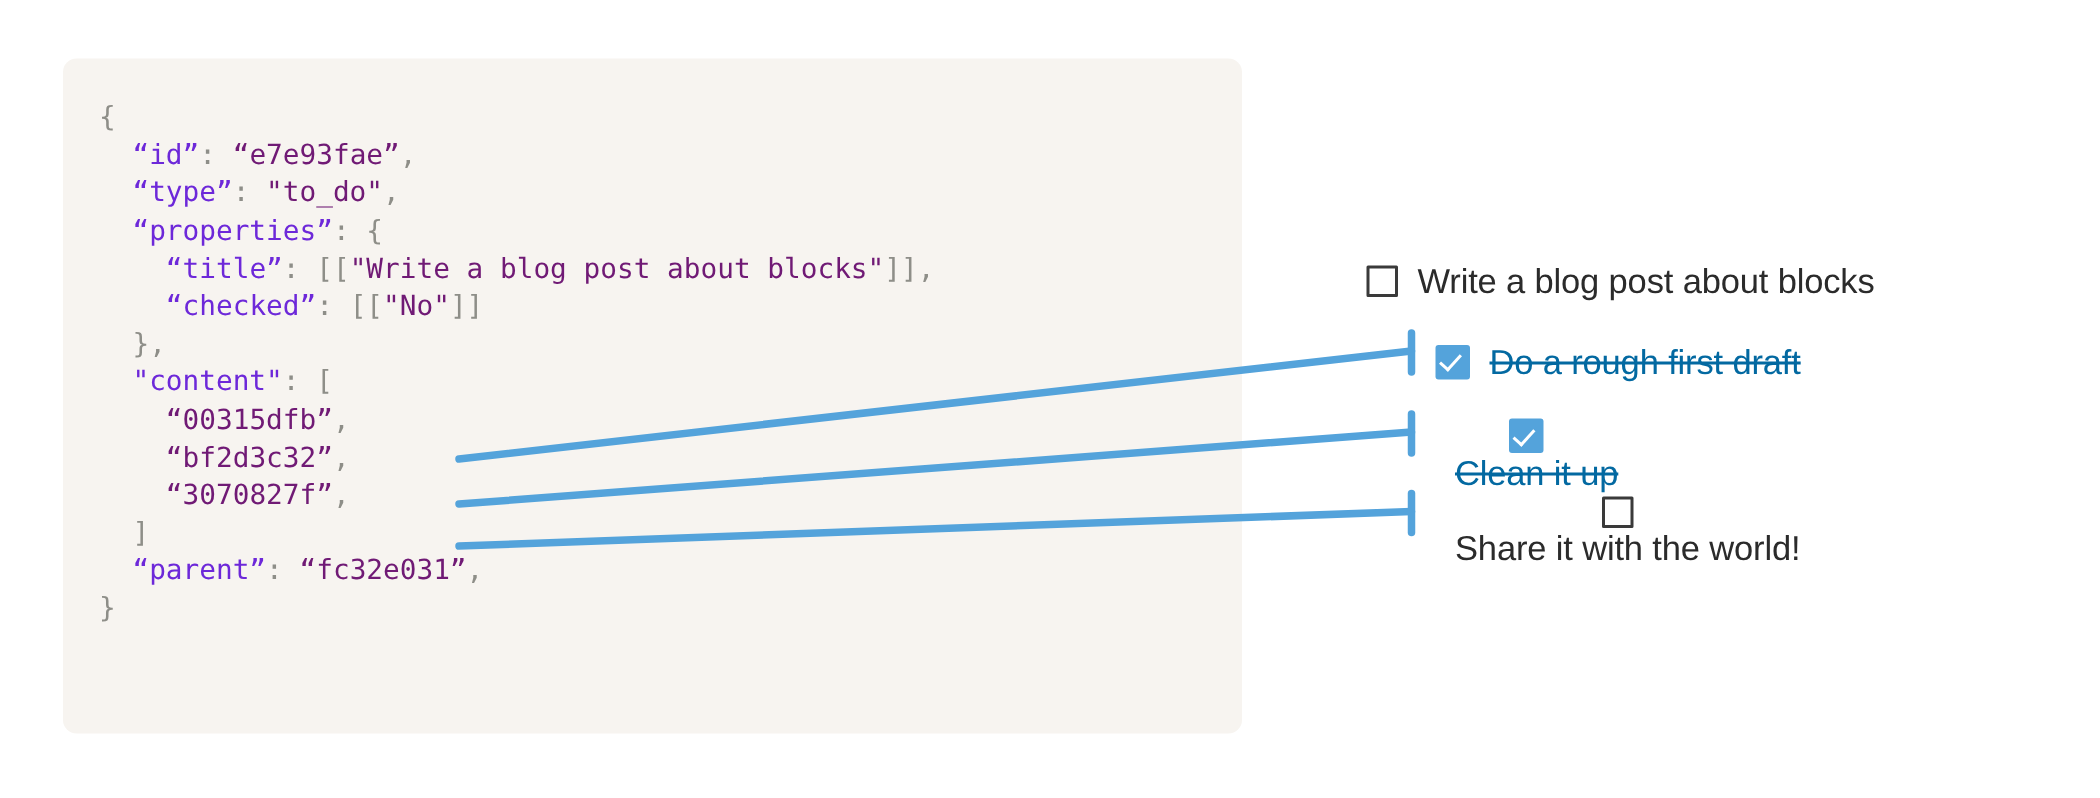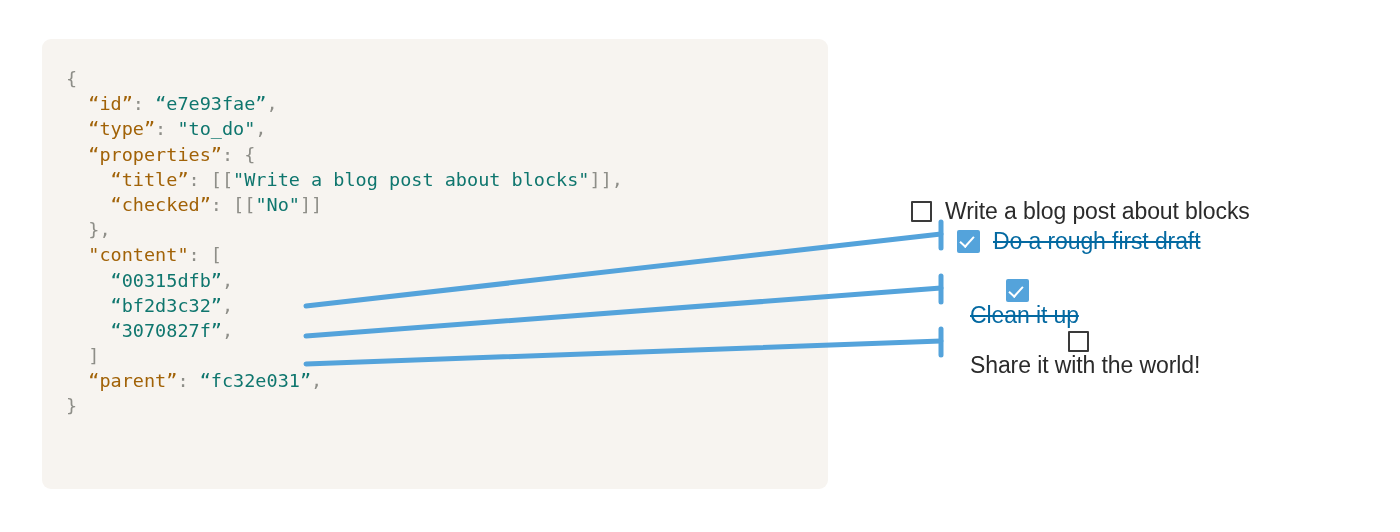--- a/index.html
+++ b/index.html
@@ -30,22 +30,22 @@
     left: 24px;
     top: 27px;
     font-family: "DejaVu Sans Mono", monospace;
     font-size: 18.5px;
     line-height: 25.2px;
     white-space: pre;
     letter-spacing: 0px;
   }
   .ln { display: block; height: 25.2px; }
   .pun { color: #8e8e88; }
-  .key { color: #a16207; text-align: center; }
-  .str { color: #0f766e; }
+  .key { color: #6d28d9; text-align: center; }
+  .str { color: #701a75; }
 
   
   #connectors {
     position: absolute;
     left: 0; top: 0;
     width: 1400px; height: 532px;
     pointer-events: none;
   }
 
   
@@ -117,21 +117,21 @@
 <svg id="connectors" viewBox="0 0 1400 532" width="1400" height="532">
     <line x1="306" y1="306" x2="941" y2="234" stroke="#54A3DB" stroke-width="5" stroke-linecap="round"></line>
     <line x1="306" y1="336" x2="941" y2="288" stroke="#54A3DB" stroke-width="5" stroke-linecap="round"></line>
     <line x1="306" y1="364" x2="941" y2="341" stroke="#54A3DB" stroke-width="5" stroke-linecap="round"></line>
     <line x1="941" y1="222" x2="941" y2="248" stroke="#54A3DB" stroke-width="5" stroke-linecap="round"></line>
     <line x1="941" y1="276" x2="941" y2="302" stroke="#54A3DB" stroke-width="5" stroke-linecap="round"></line>
     <line x1="941" y1="329" x2="941" y2="355" stroke="#54A3DB" stroke-width="5" stroke-linecap="round"></line>
   </svg>
 
 <div id="todo-list">
-    <div class="todo-row level-0" style="top: 9px; margin-top: 24px;">
+    <div class="todo-row level-0" style="top: 9px;">
       <div class="checkbox"></div>
       <div class="todo-label">Write a blog post about blocks</div>
     </div>
     <div class="todo-row level-1" style="top: 63px;">
       <div class="checkbox checked"></div>
       <div class="todo-label done">Do a rough first draft</div>
     </div>
     <div class="todo-row level-1" style="top: 116px; flex-direction: column;">
       <div class="checkbox checked"></div>
       <div class="todo-label done">Clean it up</div>

